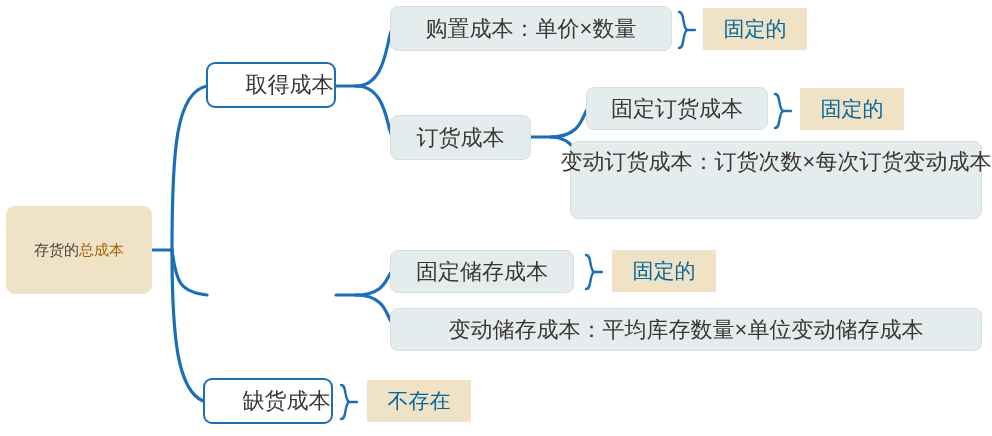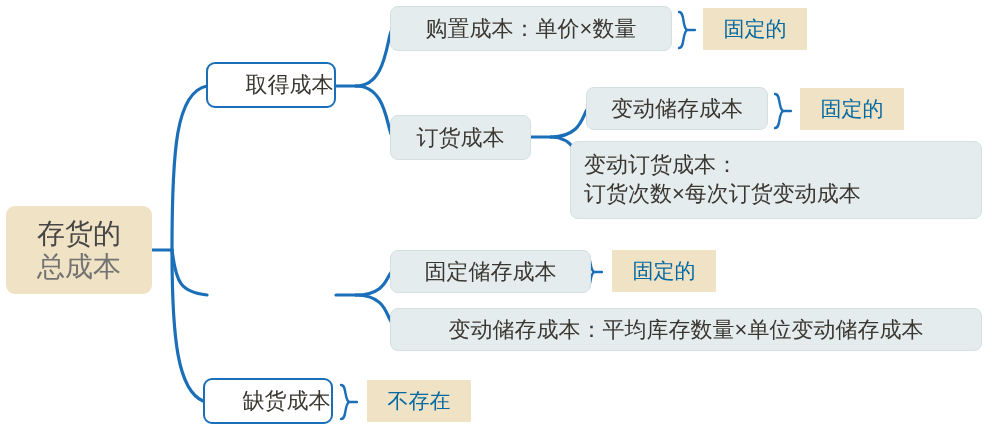--- a/index.html
+++ b/index.html
@@ -10,39 +10,39 @@
   }
   #canvas{position:absolute;inset:0;width:992px;height:436px;}
   svg.wires{position:absolute;left:0;top:0;width:992px;height:436px;pointer-events:none;}
 
   .node{position:absolute;box-sizing:border-box;display:flex;align-items:center;
         justify-content:center;white-space:nowrap;}
 
   
   .root{
     background:#f0e2c5;border-radius:9px;
-    flex-direction:column;line-height:1.18;
-    font-size:28px;color:#3f3f3f;
+    line-height:1.18;
+    font-size:15px;color:#3f3f3f;
   }
   .root .l1{color:#464646;}
-  .root .l2{color:#737373;text-align:right;}
+  .root .l2{color:#a16207;text-align:right;}
 
   
   .lvl2{
     background:#ffffff;border:2.6px solid #1a6fb8;border-radius:9px;
     font-size:22px;color:#3a3630;padding-left:37px;
   }
 
   
   .lvl3{
     background:#e5ecee;border:1.4px solid #d4dfe2;border-radius:8px;
     font-size:22px;color:#3a3630;
   }
   .lvl3.multi{
-    flex-direction:column;align-items:flex-start;justify-content:center;
+    flex-direction:row;align-items:flex-start;justify-content:center;
     padding:6px 13px;line-height:1.30;
   }
 
   
   .chip{
     background:#f0e2c5;border-radius:1px;font-size:21px;color:#0369a1;
   }
 
   .brace{position:absolute;pointer-events:none;}
 </style>
@@ -120,29 +120,29 @@
 
   <div class="node lvl3" style="left:390px;top:6px;width:282px;height:45px;text-align:center;">
     <span>购置成本：单价×数量</span>
   </div>
 
   <div class="node lvl3" style="left:390px;top:115px;width:141px;height:45px;">
     <span>订货成本</span>
   </div>
 
   <div class="node lvl3" style="left:586px;top:87px;width:182px;height:43px;">
-    <span>变动储存成本</span>
+    <span>固定订货成本</span>
   </div>
 
   <div class="node lvl3 multi" style="left:570px;top:141px;width:412px;height:78px;">
     <span>变动订货成本：</span>
     <span>订货次数×每次订货变动成本</span>
   </div>
 
-  <div class="node lvl3" style="left:390px;top:250px;width:201px;height:43px;">
+  <div class="node lvl3" style="left:390px;top:250px;width:184px;height:43px;">
     <span>固定储存成本</span>
   </div>
 
   <div class="node lvl3" style="left:390px;top:308px;width:592px;height:43px;">
     <span>变动储存成本：平均库存数量×单位变动储存成本</span>
   </div>
 
   <div class="node chip" style="left:703px;top:8px;width:104px;height:42px;">
     <span>固定的</span>
   </div>

